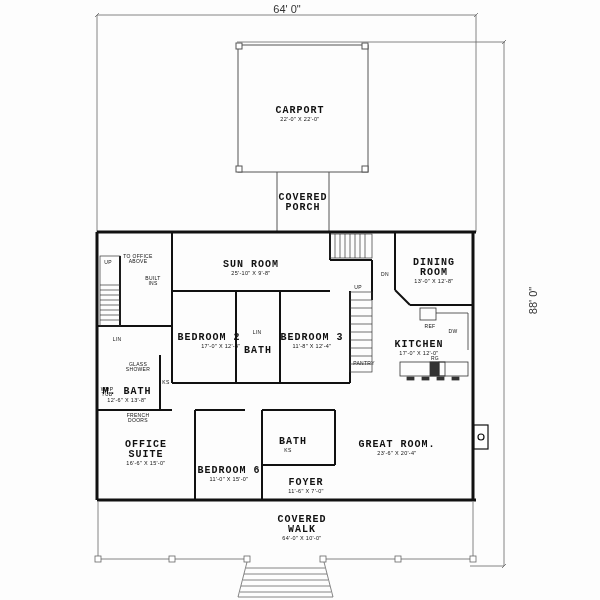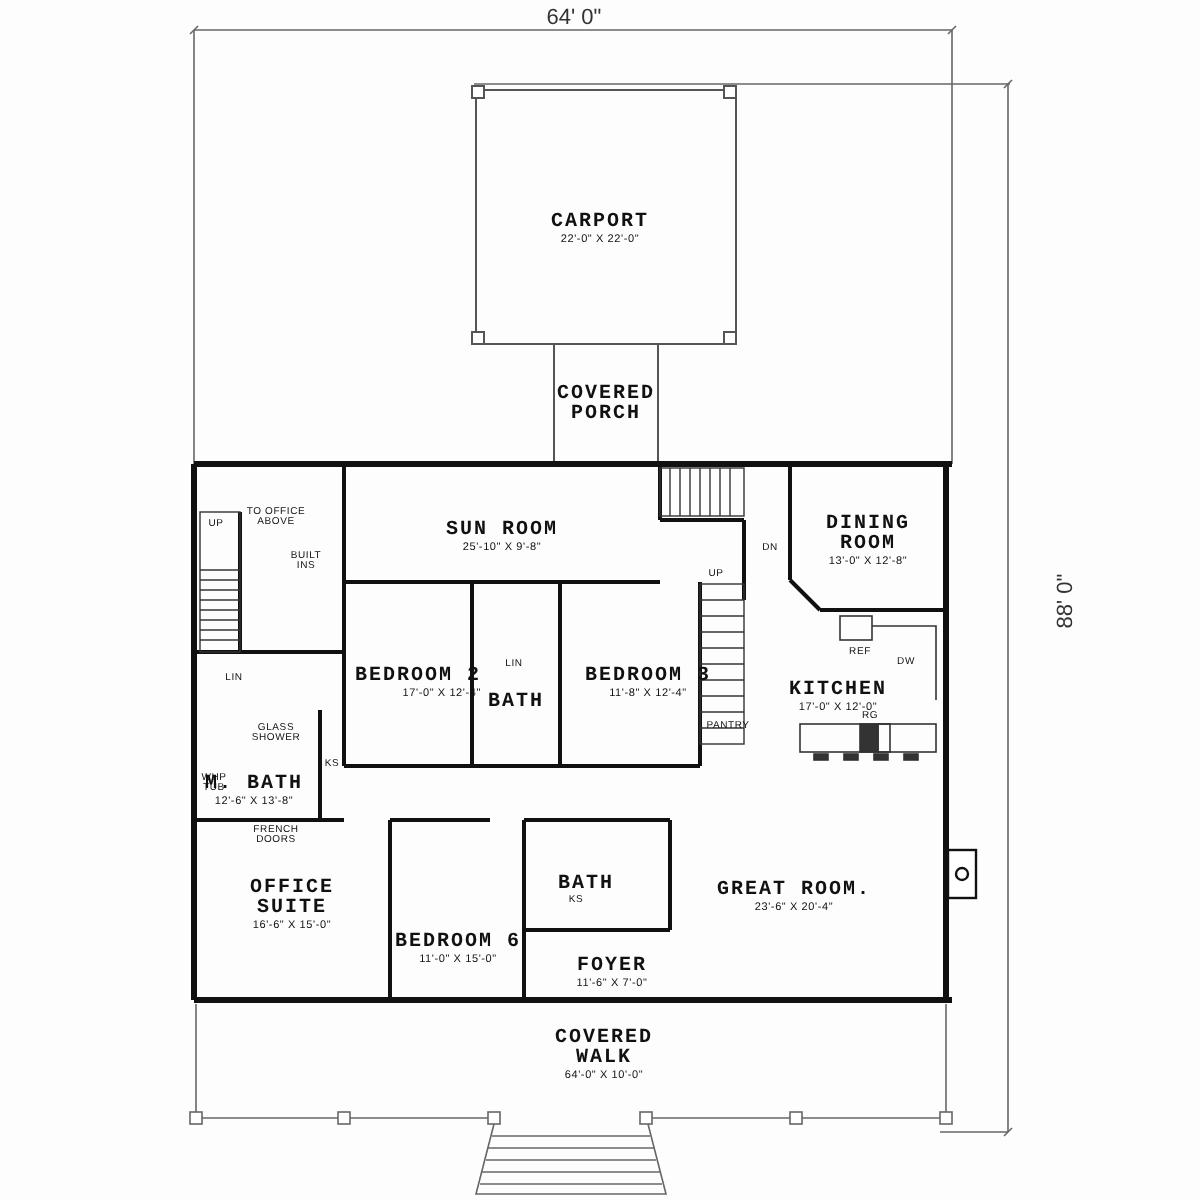--- a/index.html
+++ b/index.html
@@ -162,21 +162,21 @@
 </div>
 <div class="lbl" style="left:434px; top:258px;">
   <span class="name" style="display:block">DINING</span>
   <span class="name" style="display:block">ROOM</span>
   <span class="dim">13'-0" X 12'-8"</span>
 </div>
 <div class="lbl" style="left:209px; top:327px;text-align:right;">
   <span class="name">BEDROOM 2</span>
   <span class="dim">17'-0" X 12'-4"</span>
 </div>
-<div class="lbl" style="left:324px; top:327px;">
+<div class="lbl" style="left:312px; top:327px;">
   <span class="name">BEDROOM 3</span>
   <span class="dim">11'-8" X 12'-4"</span>
 </div>
 <div class="lbl" style="left:419px; top:334px;text-align:center;">
   <span class="name">KITCHEN</span>
   <span class="dim">17'-0" X 12'-0"</span>
 </div>
 <div class="lbl" style="left:258px; top:340px;">
   <span class="name">BATH</span>
 </div>

